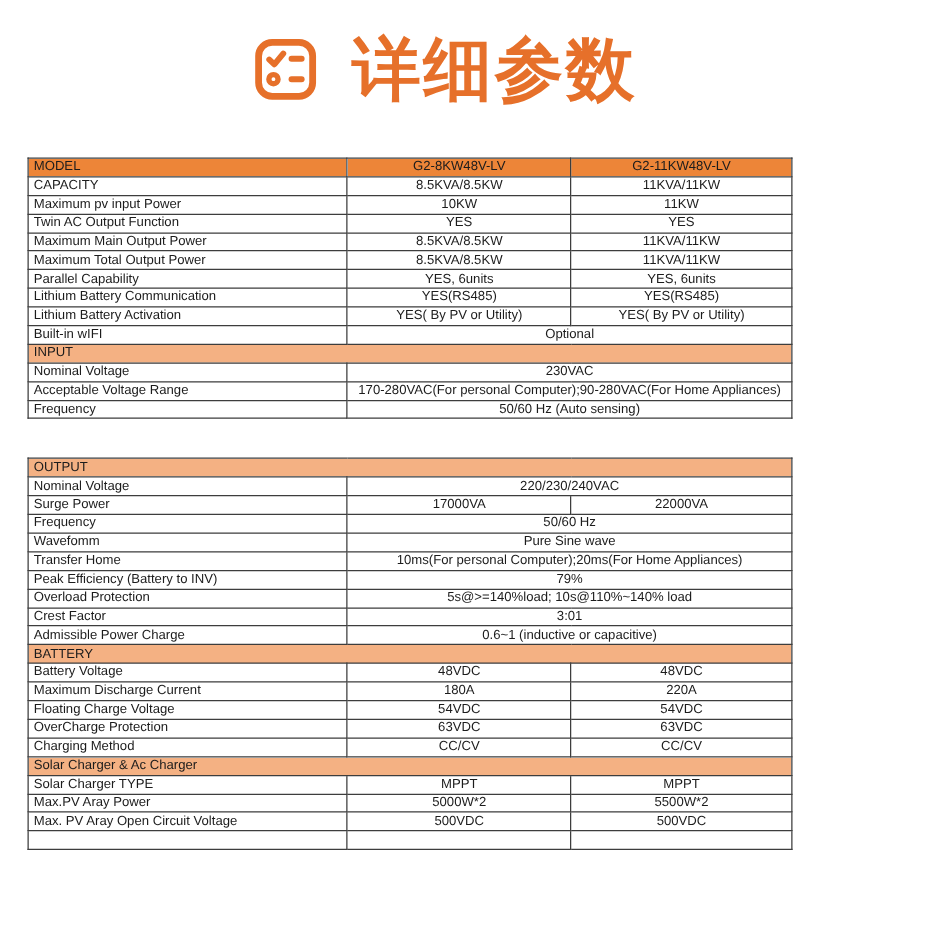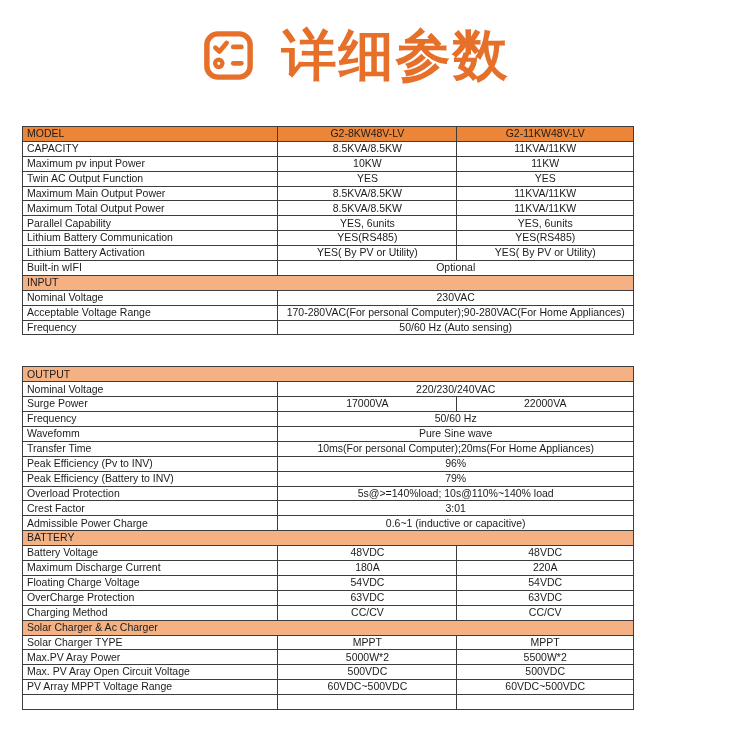--- a/index.html
+++ b/index.html
@@ -152,26 +152,22 @@
         </tr>
         <tr>
           <td>Frequency</td>
           <td class="center" colspan="2">50/60 Hz</td>
         </tr>
         <tr>
           <td>Wavefomm</td>
           <td class="center" colspan="2">Pure Sine wave</td>
         </tr>
         <tr>
-          <td>Transfer Time</td>
+          <td>Transfer Home</td>
           <td class="center" colspan="2">10ms(For personal Computer);20ms(For Home Appliances)</td>
-        </tr>
-        <tr>
-          <td>Peak Efficiency (Pv to INV)</td>
-          <td class="center" colspan="2">96%</td>
         </tr>
         <tr>
           <td>Peak Efficiency (Battery to INV)</td>
           <td class="center" colspan="2">79%</td>
         </tr>
         <tr>
           <td>Overload Protection</td>
           <td class="center" colspan="2">5s@&gt;=140%load; 10s@110%~140% load</td>
         </tr>
         <tr>
@@ -222,25 +218,20 @@
           <td>Max.PV Aray Power</td>
           <td class="center">5000W*2</td>
           <td class="center">5500W*2</td>
         </tr>
         <tr>
           <td>Max. PV Aray Open Circuit Voltage</td>
           <td class="center">500VDC</td>
           <td class="center">500VDC</td>
         </tr>
         <tr>
-          <td>PV Array MPPT Voltage Range</td>
-          <td class="center">60VDC~500VDC</td>
-          <td class="center">60VDC~500VDC</td>
-        </tr>
-        <tr>
           <td></td>
           <td class="center"></td>
           <td class="center"></td>
         </tr>
       </tbody>
   </table>
 
 </div>
 
 </body></html>

